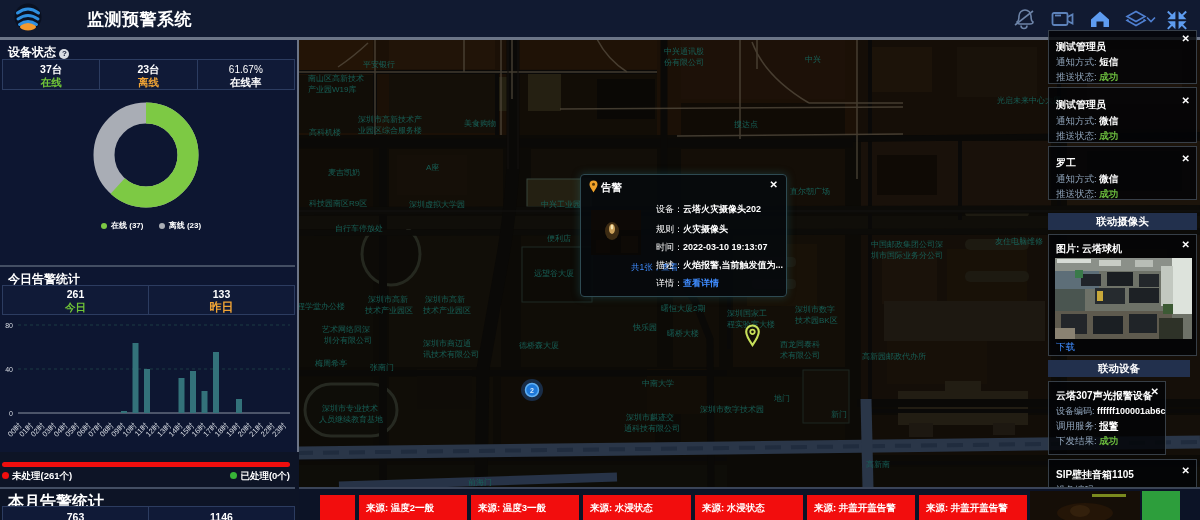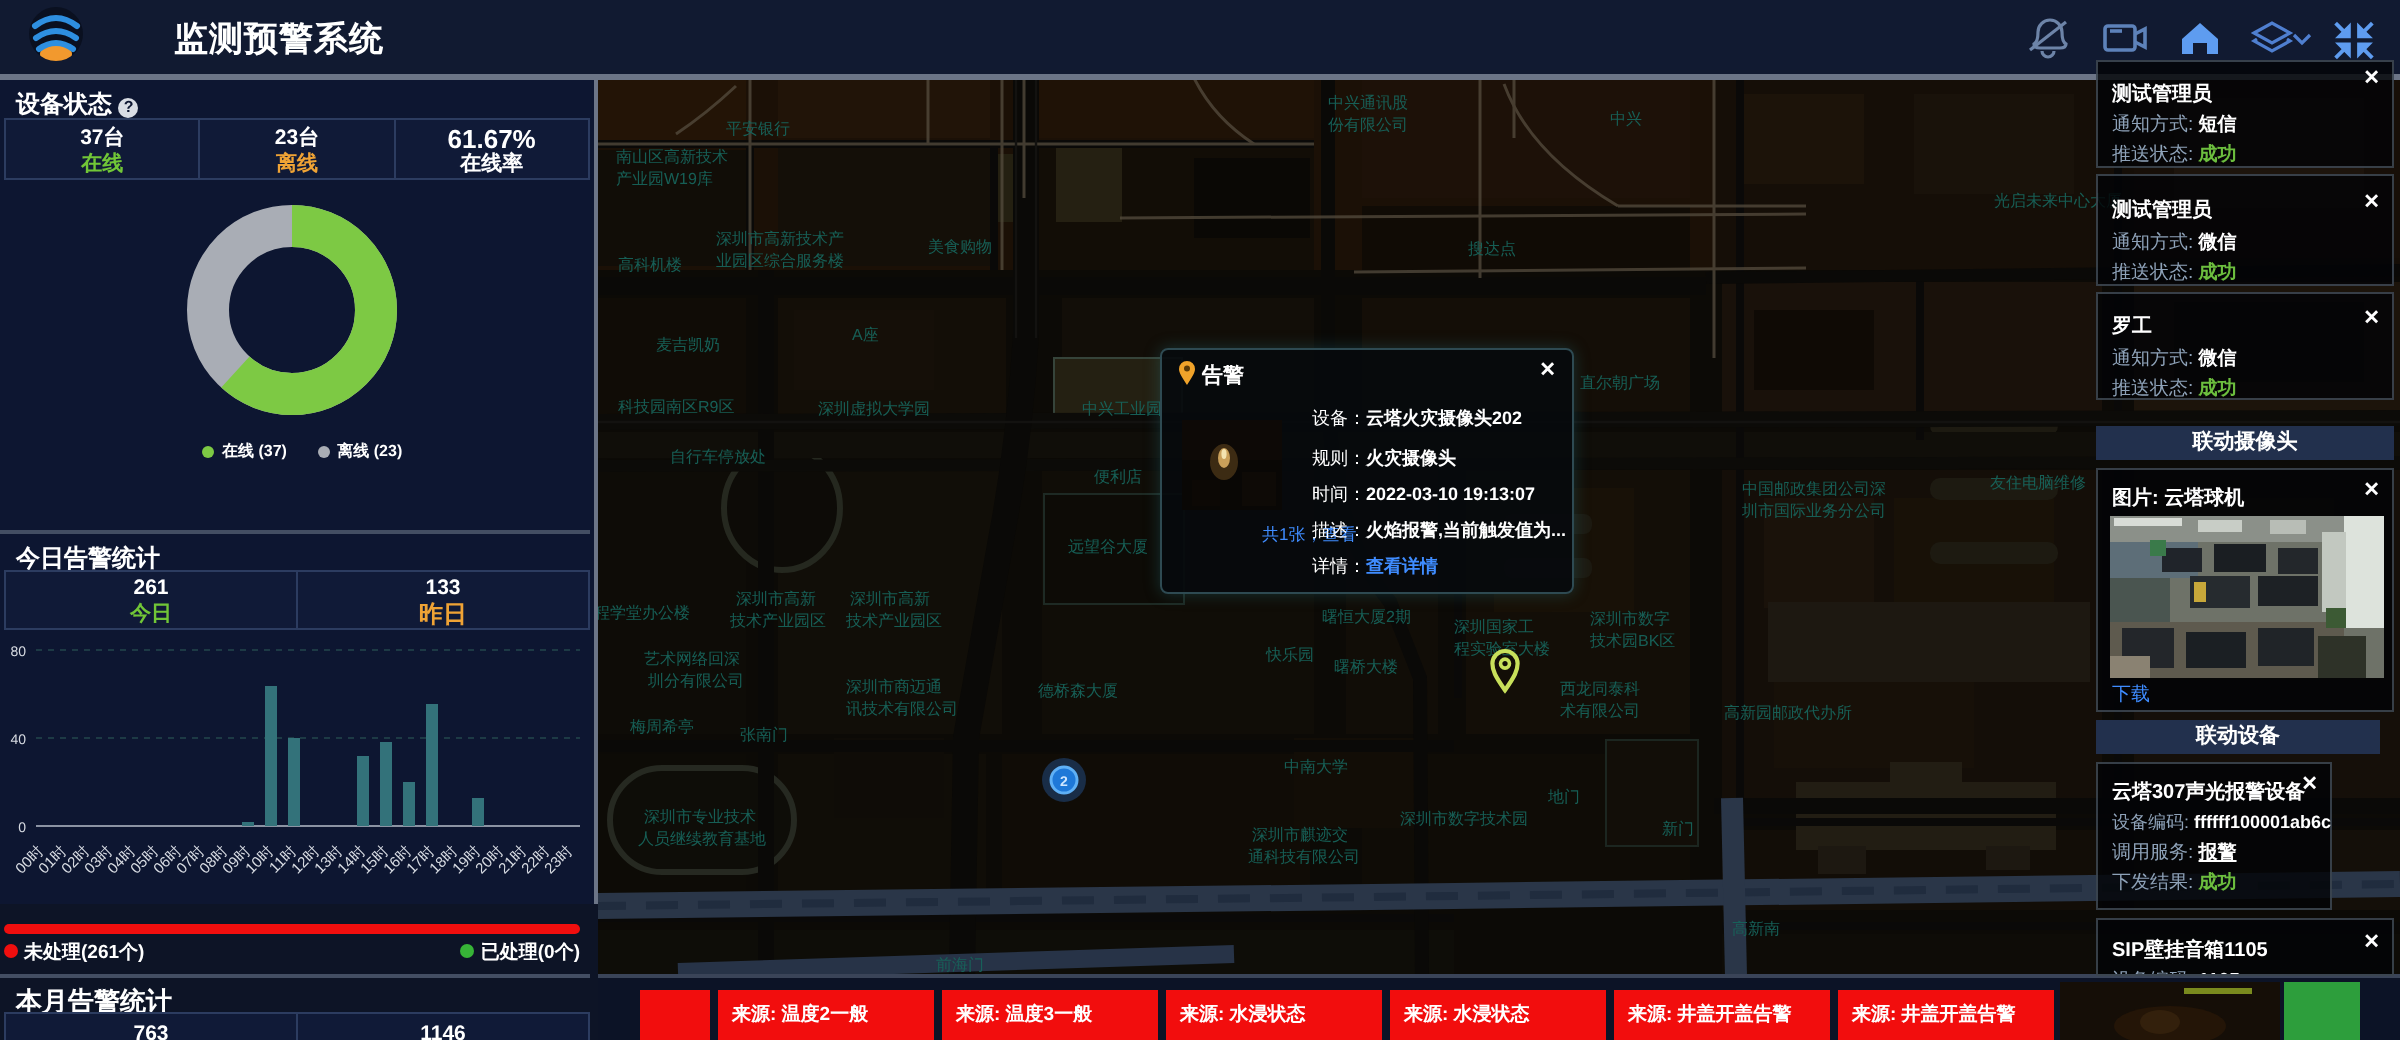--- a/index.html
+++ b/index.html
@@ -287,21 +287,21 @@
         <div style="font-size:10.5px;font-weight:bold;">37台</div>
         <div style="font-size:10.5px;font-weight:bold;color:#71c637;">在线</div>
       </div>
 
     <div style="flex:1;border-right:1px solid #2c3c60;text-align:center;padding-top:3px;line-height:13px;">
         <div style="font-size:10.5px;font-weight:bold;">23台</div>
         <div style="font-size:10.5px;font-weight:bold;color:#efa335;">离线</div>
       </div>
 
     <div style="flex:1;text-align:center;padding-top:3px;line-height:13px;">
-        <div style="font-size:13px;font-weight:bold;">61.67%</div>
+        <div style="font-size:10px;font-weight:normal;">61.67%</div>
         <div style="font-size:10.5px;font-weight:bold;">在线率</div>
       </div>
   </div>
 
   <div class="abs" style="left:93px;top:62px;width:106px;height:106px;">
     <svg width="106" height="106" viewBox="0 0 106 106">
       <g transform="rotate(-90 53 53)">
         <circle cx="53" cy="53" r="42" fill="none" stroke="#a9adb5" stroke-width="21"></circle>
         <circle cx="53" cy="53" r="42" fill="none" stroke="#7dc944" stroke-width="21" stroke-dasharray="162.75 101.12"></circle>
       </g>
@@ -380,21 +380,21 @@
 
   <div class="abs" style="left:2px;top:422px;width:288px;height:5px;border-radius:3px;background:#f00e0e;"></div>
 
   <div class="abs" style="left:2px;top:430px;width:288px;font-size:9.5px;font-weight:bold;">
     <span><span style="display:inline-block;width:7px;height:7px;border-radius:50%;background:#f00e0e;margin-right:3px;"></span>未处理(261个)</span>
     <span style="float:right"><span style="display:inline-block;width:7px;height:7px;border-radius:50%;background:#37b437;margin-right:3px;"></span>已处理(0个)</span>
   </div>
 
   <div class="abs" style="left:0;top:447px;width:295px;height:2px;background:#434e63;"></div>
 
-  <div class="abs" style="left:8px;top:452px;font-size:13px;font-weight:bold;">本月告警统计</div>
+  <div class="abs" style="left:8px;top:452px;font-size:16px;font-weight:bold;">本月告警统计</div>
 
   <div class="abs" style="left:2px;top:466px;width:291px;height:28px;border:1px solid #2c3c60;background:#101a37;display:flex;">
     <div style="flex:1;border-right:1px solid #2c3c60;text-align:center;padding-top:4px;line-height:13px;">
         <div style="font-size:10.5px;font-weight:bold;">763</div>
       </div>
     <div style="flex:1;text-align:center;padding-top:4px;line-height:13px;">
         <div style="font-size:10.5px;font-weight:bold;">1146</div>
       </div>
   </div>
 </div>

